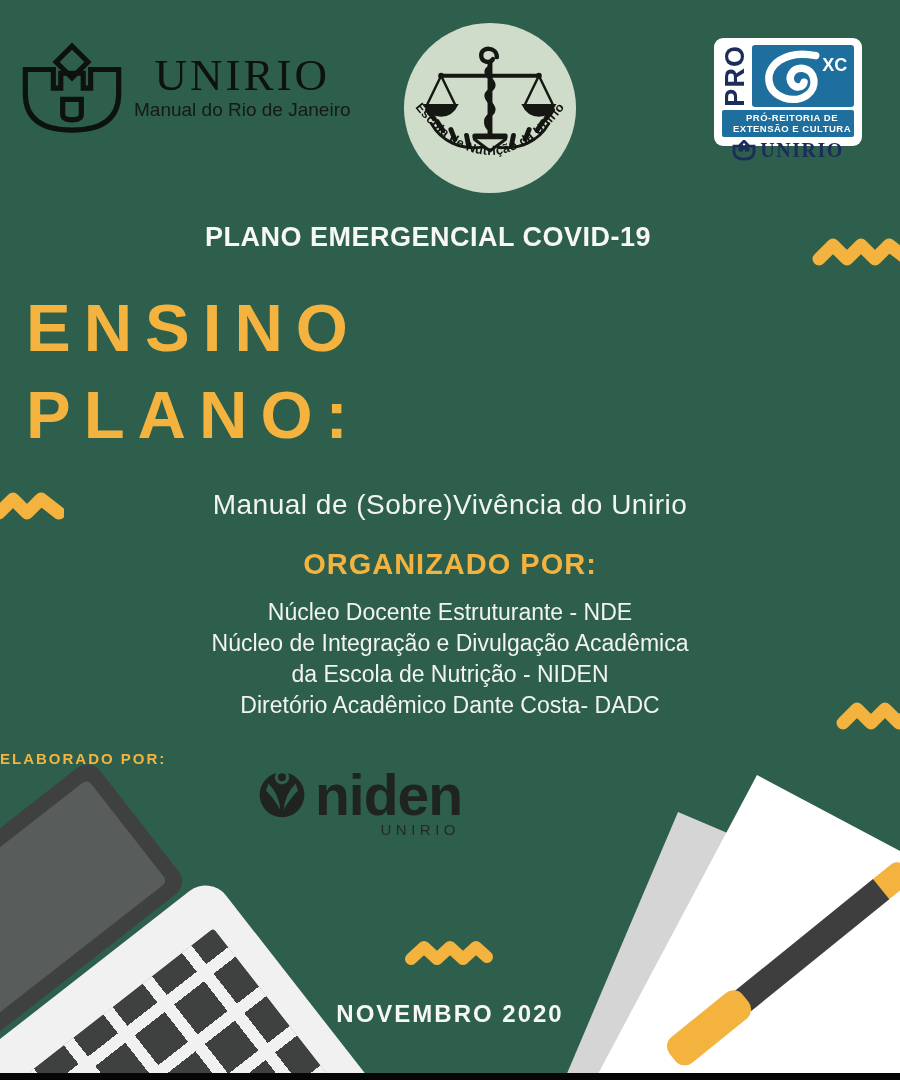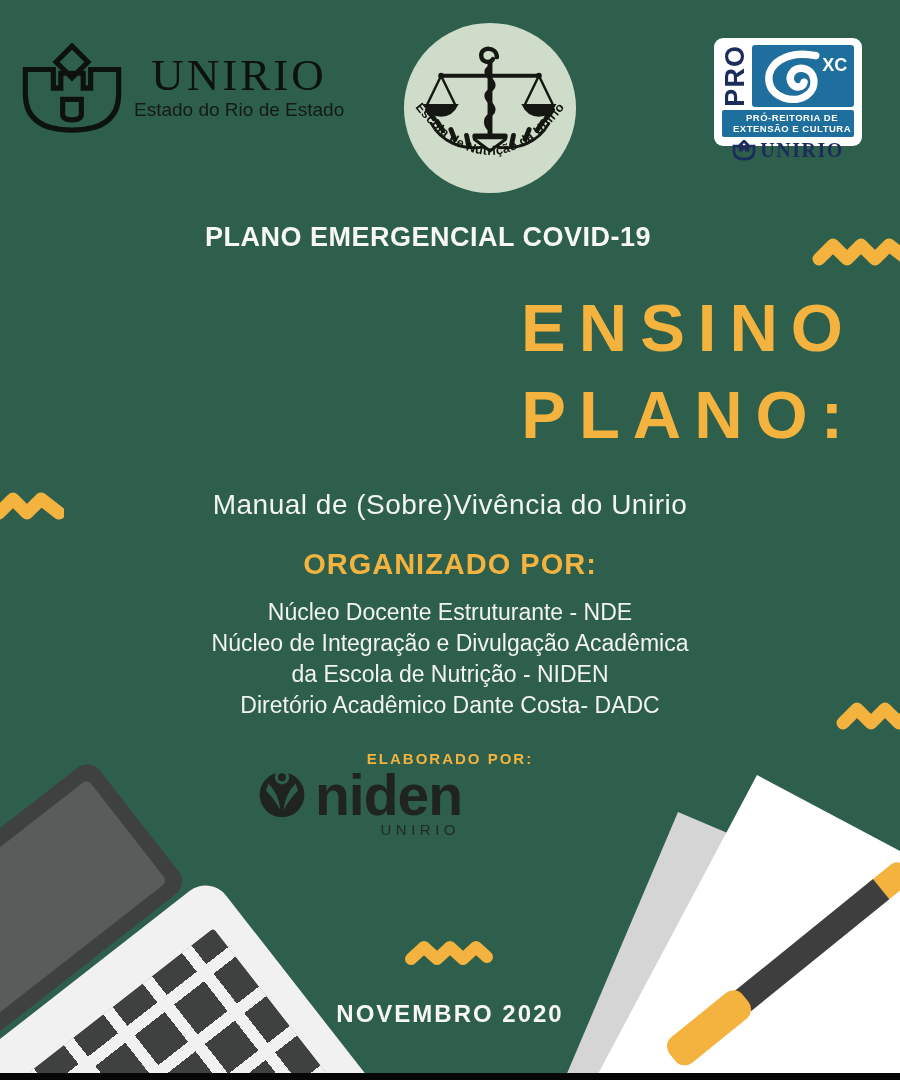--- a/index.html
+++ b/index.html
@@ -27,28 +27,28 @@
   .exc-box svg{display:block;}
   .banner{background:#1E6F9E;border-radius:2px;margin-top:3px;padding:2px 0 3px 8px;text-align:center;
           color:#ffffff;font-weight:bold;font-size:9.5px;line-height:11px;letter-spacing:.5px;}
   .proexc-row3{display:flex;align-items:center;justify-content:center;gap:4px;margin-top:2px;}
   .proexc-unirio{font-family:"Liberation Serif", serif;font-weight:bold;font-size:20px;
                  letter-spacing:1.5px;color:#1C2C5B;}
 
   
   .kicker{left:0;top:222px;width:856px;text-align:center;color:#F7F8F6;
           font-size:27px;font-weight:bold;letter-spacing:.5px;}
-  .title{left:0;top:284px;width:856px;text-align:right;color:#F3B33E;
+  .title{left:0;top:284px;width:856px;text-align:left;color:#F3B33E;
          font-size:67px;line-height:87px;font-weight:bold;letter-spacing:13px;padding-left:26px;box-sizing:border-box;}
   .subtitle{left:0;top:489px;width:900px;text-align:center;color:#F2F4F1;font-size:28px;letter-spacing:.5px;}
   .org-label{left:0;top:548px;width:900px;text-align:center;color:#F3B33E;
              font-size:29px;font-weight:bold;letter-spacing:1px;}
   .organizers{left:0;top:597px;width:900px;text-align:center;color:#F2F4F1;
               font-size:23px;line-height:31px;}
-  .elab-label{left:0;top:750px;width:900px;text-align:center;color:#F3B33E;
+  .elab-label{left:0;top:750px;width:900px;text-align:left;color:#F3B33E;
               font-size:15px;font-weight:bold;letter-spacing:2px;}
   .niden{left:0;top:770px;width:720px;display:flex;justify-content:center;}
   .niden-inner{display:flex;align-items:flex-start;}
   .niden-txt{margin-left:9px;display:flex;flex-direction:column;align-items:flex-end;}
   .niden-word{font-size:57px;line-height:50px;font-weight:bold;letter-spacing:-1px;color:#20241F;}
   .niden-org{font-size:15px;letter-spacing:4.5px;color:#262A25;margin-top:1px;margin-right:2px;}
   .date{left:0;top:1000px;width:900px;text-align:center;color:#F7F8F6;
         font-size:24px;font-weight:bold;letter-spacing:2px;z-index:7;}
 
   
@@ -91,21 +91,21 @@
     <svg width="112" height="100" viewBox="0 0 120 104">
       <g fill="none" stroke="#0d120c" stroke-width="5.5" stroke-linejoin="miter">
         <polygon points="60,5 77,22 60,39 43,22"></polygon>
         <path d="M10,30 H40 V50 H48 V34 H72 V50 H80 V30 H110 V56 Q110,95 60,95 Q10,95 10,56 Z"></path>
         <path d="M50,62 H70 V78 Q70,84 60,84 Q50,84 50,78 Z"></path>
       </g>
     </svg>
     <div class="txt">
       <div class="unirio-name">UNIRIO</div>
       <div class="unirio-sub">
-        <div>Estado do Rio de Estado</div>
+        <div>Manual do Rio de Janeiro</div>
       </div>
     </div>
   </div>
 
   <div class="abs seal">
     <svg width="176" height="176" viewBox="0 0 180 180">
       <ellipse cx="90" cy="90" rx="88" ry="87" fill="#D0DCCA"></ellipse>
       <g stroke="#151812" fill="none" stroke-linecap="round">
         <path d="M97,38 C97,27 81,27 81,36 C81,43 90,45 93,40" stroke-width="4.5"></path>
         <line x1="90" y1="44" x2="90" y2="118" stroke-width="5"></line>

